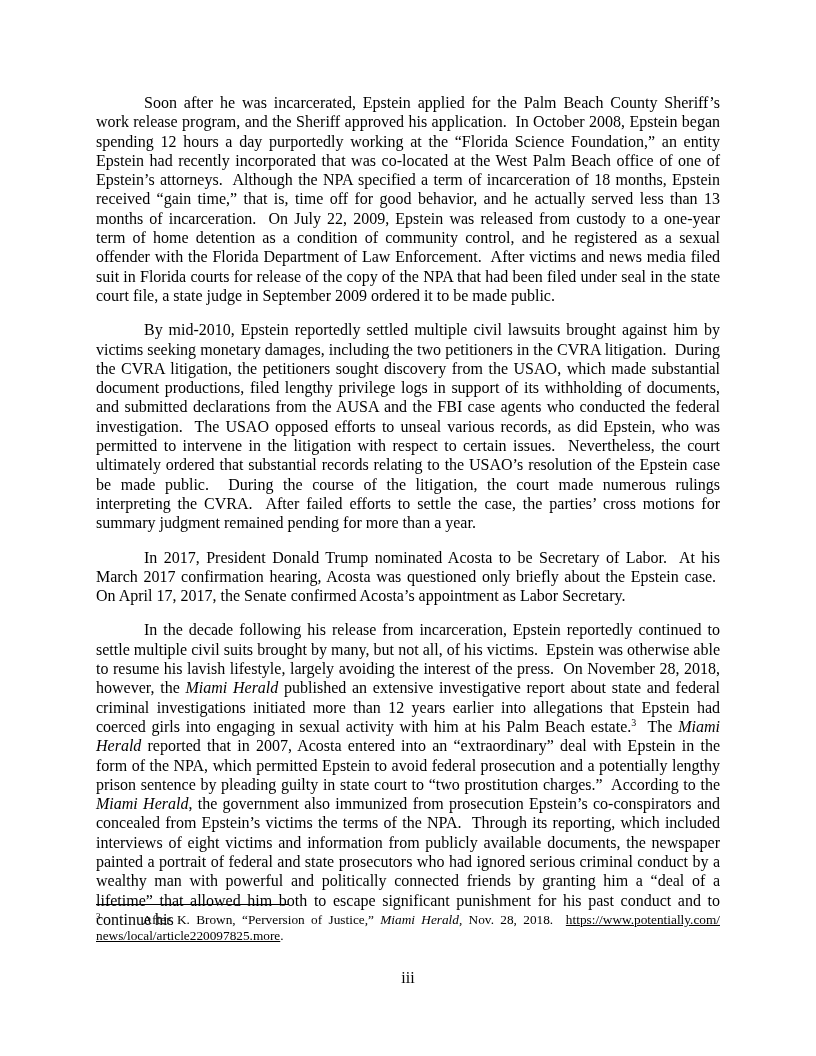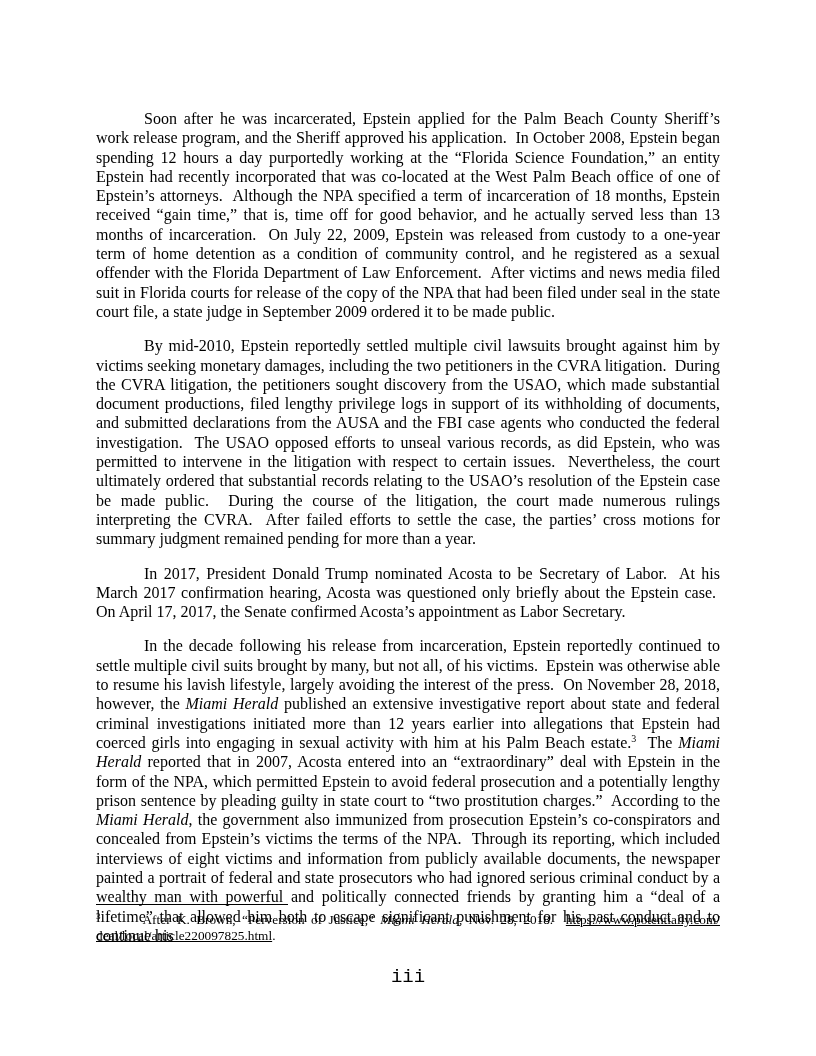--- a/index.html
+++ b/index.html
@@ -12,21 +12,21 @@
     width: 816px;
     height: 1056px;
     background: #ffffff;
     color: #000000;
     font-family: "Liberation Serif", "DejaVu Serif", serif;
     overflow: hidden;
   }
   .body-text {
     position: absolute;
     left: 96px;
-    top: 109px;
+    top: 93px;
     width: 624px;
     font-size: 16px;
     line-height: 19.3px;
     text-align: justify;
   }
   .body-text p {
     margin: 0 0 15px 0;
     text-indent: 48px;
   }
   .body-text p:last-child {
@@ -70,31 +70,30 @@
     text-decoration: underline;
     color: inherit;
     cursor: pointer;
   }
   .page-number {
     position: absolute;
     left: 0;
     right: 0;
     top: 968px;
     text-align: center;
-    font-size: 19px;
+    font-size: 16px;
     line-height: 19px;
-    font-family: Liberation Mono, monospace;
   }
 </style>
 </head>
 <body>
 
 <div class="page">
   <main class="body-text" id="body-container">
       <p><span>Soon after he was incarcerated, Epstein applied for the Palm Beach County Sheriff’s work release program, and the Sheriff approved his application.&nbsp; In October 2008, Epstein began spending 12 hours a day purportedly working at the “Florida Science Foundation,” an entity Epstein had recently incorporated that was co-located at the West Palm Beach office of one of Epstein’s attorneys.&nbsp; Although the NPA specified a term of incarceration of 18 months, Epstein received “gain time,” that is, time off for good behavior, and he actually served less than 13 months of incarceration.&nbsp; On July 22, 2009, Epstein was released from custody to a one-year term of home detention as a condition of community control, and he registered as a sexual offender with the Florida Department of Law Enforcement.&nbsp; After victims and news media filed suit in Florida courts for release of the copy of the NPA that had been filed under seal in the state court file, a state judge in September 2009 ordered it to be made public.</span></p>
       <p><span>By mid-2010, Epstein reportedly settled multiple civil lawsuits brought against him by victims seeking monetary damages, including the two petitioners in the CVRA litigation.&nbsp; During the CVRA litigation, the petitioners sought discovery from the USAO, which made substantial document productions, filed lengthy privilege logs in support of its withholding of documents, and submitted declarations from the AUSA and the FBI case agents who conducted the federal investigation.&nbsp; The USAO opposed efforts to unseal various records, as did Epstein, who was permitted to intervene in the litigation with respect to certain issues.&nbsp; Nevertheless, the court ultimately ordered that substantial records relating to the USAO’s resolution of the Epstein case be made public.&nbsp; During the course of the litigation, the court made numerous rulings interpreting the CVRA.&nbsp; After failed efforts to settle the case, the parties’ cross motions for summary judgment remained pending for more than a year.</span></p>
       <p><span>In 2017, President Donald Trump nominated Acosta to be Secretary of Labor.&nbsp; At his March 2017 confirmation hearing, Acosta was questioned only briefly about the Epstein case.&nbsp; On April 17, 2017, the Senate confirmed Acosta’s appointment as Labor Secretary.</span></p>
       <p><span>In the decade following his release from incarceration, Epstein reportedly continued to settle multiple civil suits brought by many, but not all, of his victims.&nbsp; Epstein was otherwise able to resume his lavish lifestyle, largely avoiding the interest of the press.&nbsp; On November 28, 2018, however, the </span><span class="italic">Miami Herald</span><span> published an extensive investigative report about state and federal criminal investigations initiated more than 12 years earlier into allegations that Epstein had coerced girls into engaging in sexual activity with him at his Palm Beach estate.</span><sup class="fn-ref">3</sup><span>&nbsp; The </span><span class="italic">Miami Herald</span><span> reported that in 2007, Acosta entered into an “extraordinary” deal with Epstein in the form of the NPA, which permitted Epstein to avoid federal prosecution and a potentially lengthy prison sentence by pleading guilty in state court to “two prostitution charges.”&nbsp; According to the </span><span class="italic">Miami Herald</span><span>, the government also immunized from prosecution Epstein’s co-conspirators and concealed from Epstein’s victims the terms of the NPA.&nbsp; Through its reporting, which included interviews of eight victims and information from publicly available documents, the newspaper painted a portrait of federal and state prosecutors who had ignored serious criminal conduct by a wealthy man with powerful and politically connected friends by granting him a “deal of a lifetime” that allowed him both to escape significant punishment for his past conduct and to continue his</span></p>
     </main>
   <div class="footnote-rule"></div>
-  <div class="footnote" id="footnote-container"><sup class="fn-marker">3</sup><span class="fn-spacer"></span><span>After K. Brown, “Perversion of Justice,” </span><span class="italic">Miami Herald</span><span>, Nov. 28, 2018.&nbsp; </span><span class="link">https://www.potentially.com/</span><wbr><span class="link">deal/local/article220097825.html</span><span>.</span></div>
+  <div class="footnote" id="footnote-container"><sup class="fn-marker">3</sup><span class="fn-spacer"></span><span>After K. Brown, “Perversion of Justice,” </span><span class="italic">Miami Herald</span><span>, Nov. 28, 2018.&nbsp; </span><span class="link">https://www.potentially.com/</span><wbr><span class="link">news/local/article220097825.more</span><span>.</span></div>
   <div class="page-number">iii</div>
 </div>
 
 </body></html>

